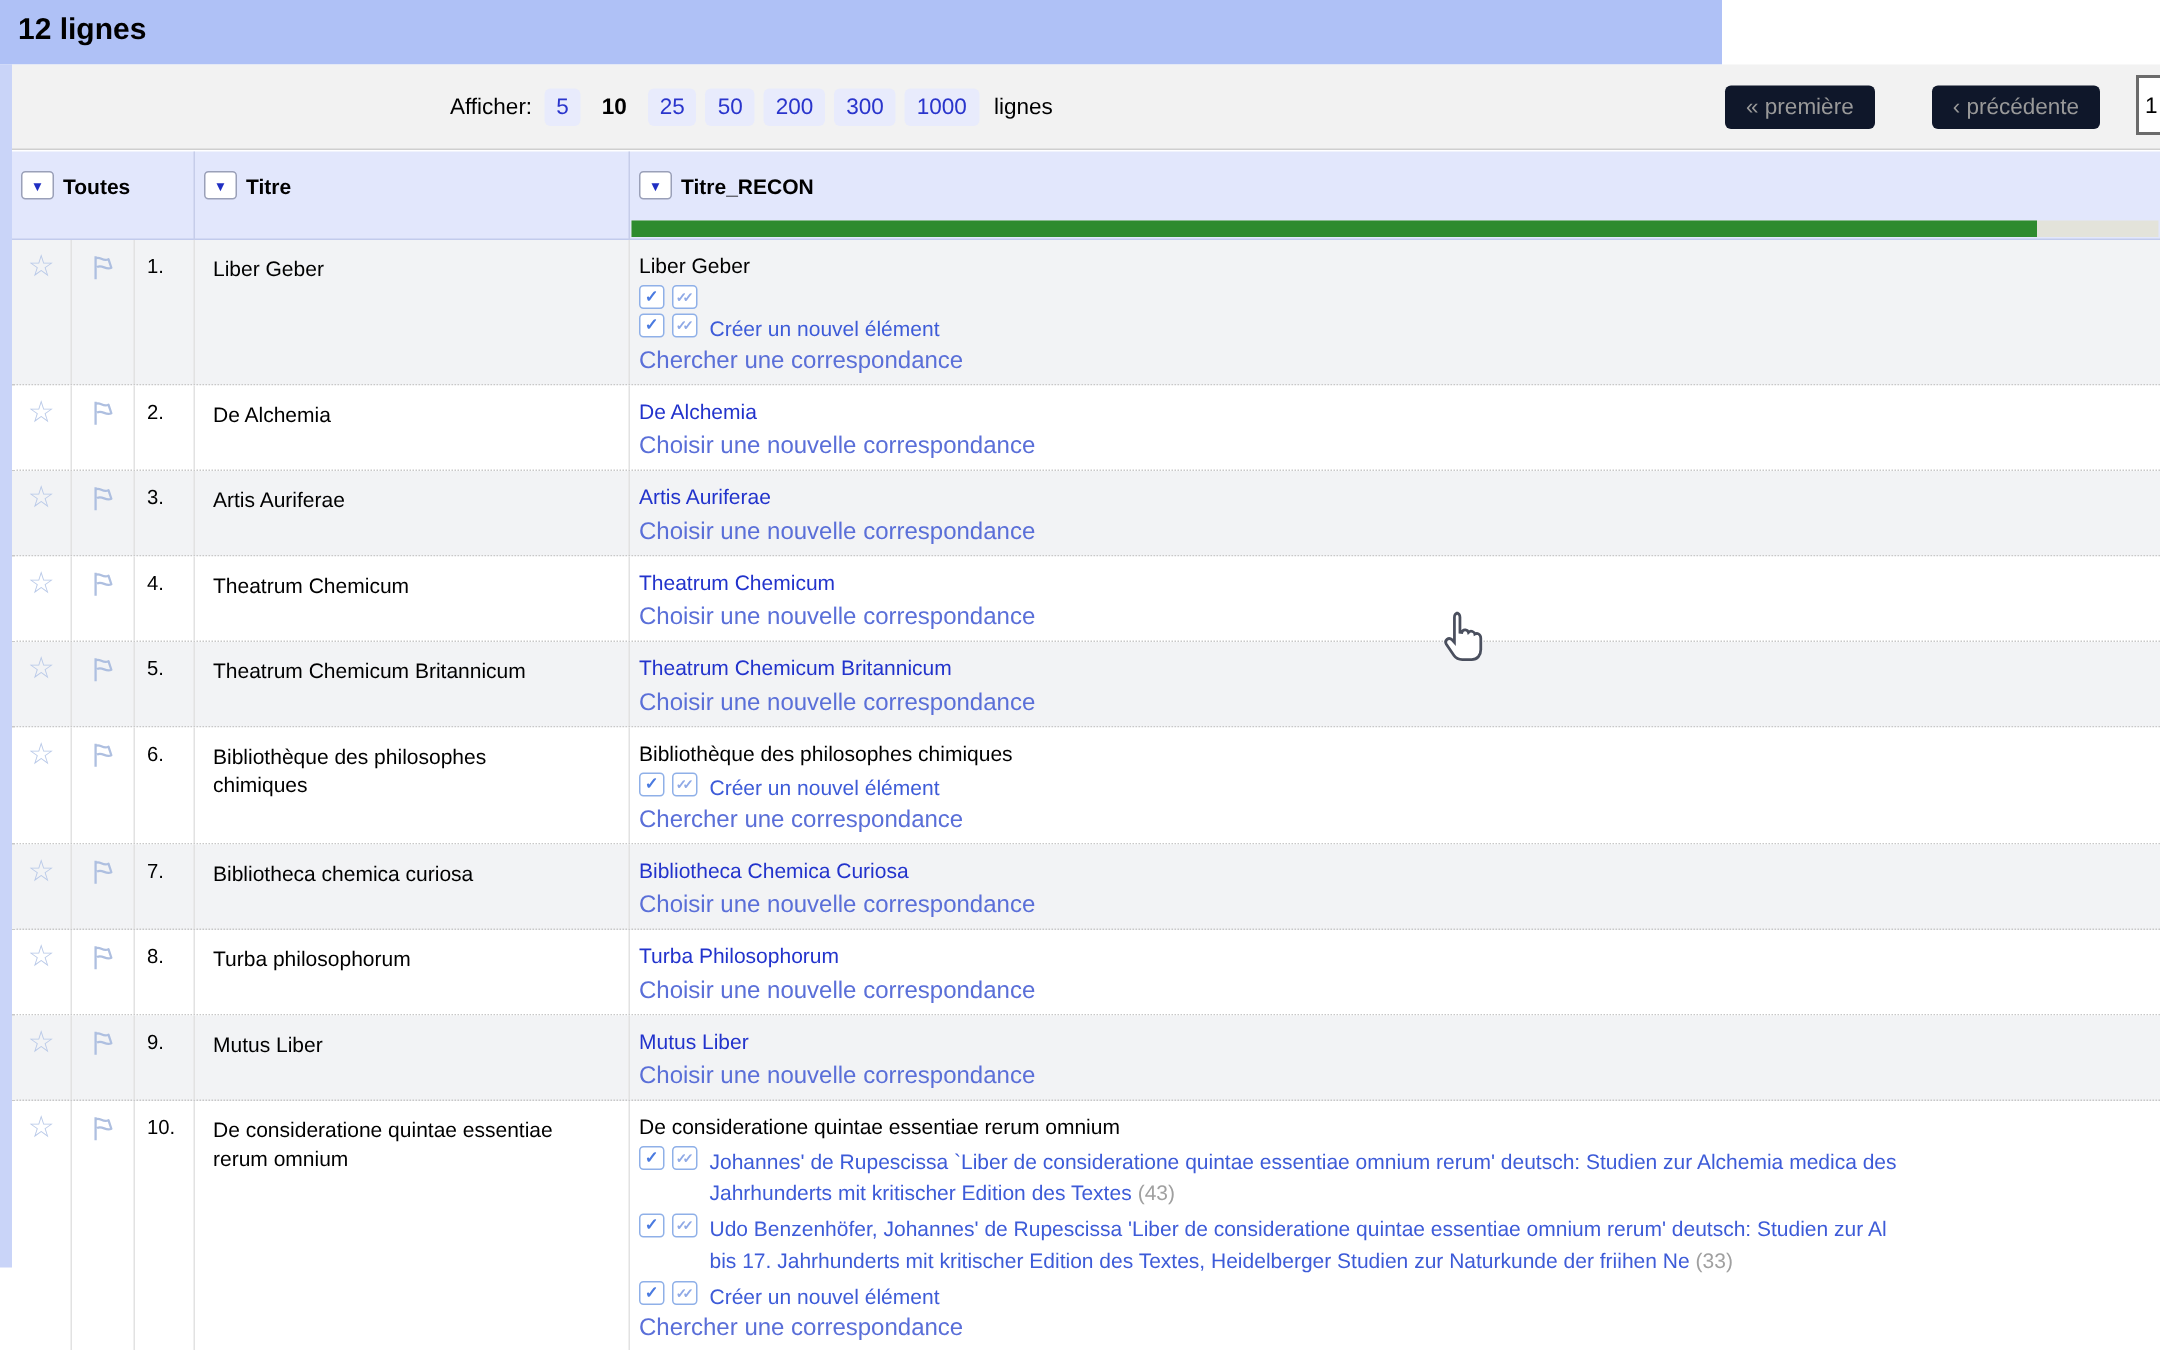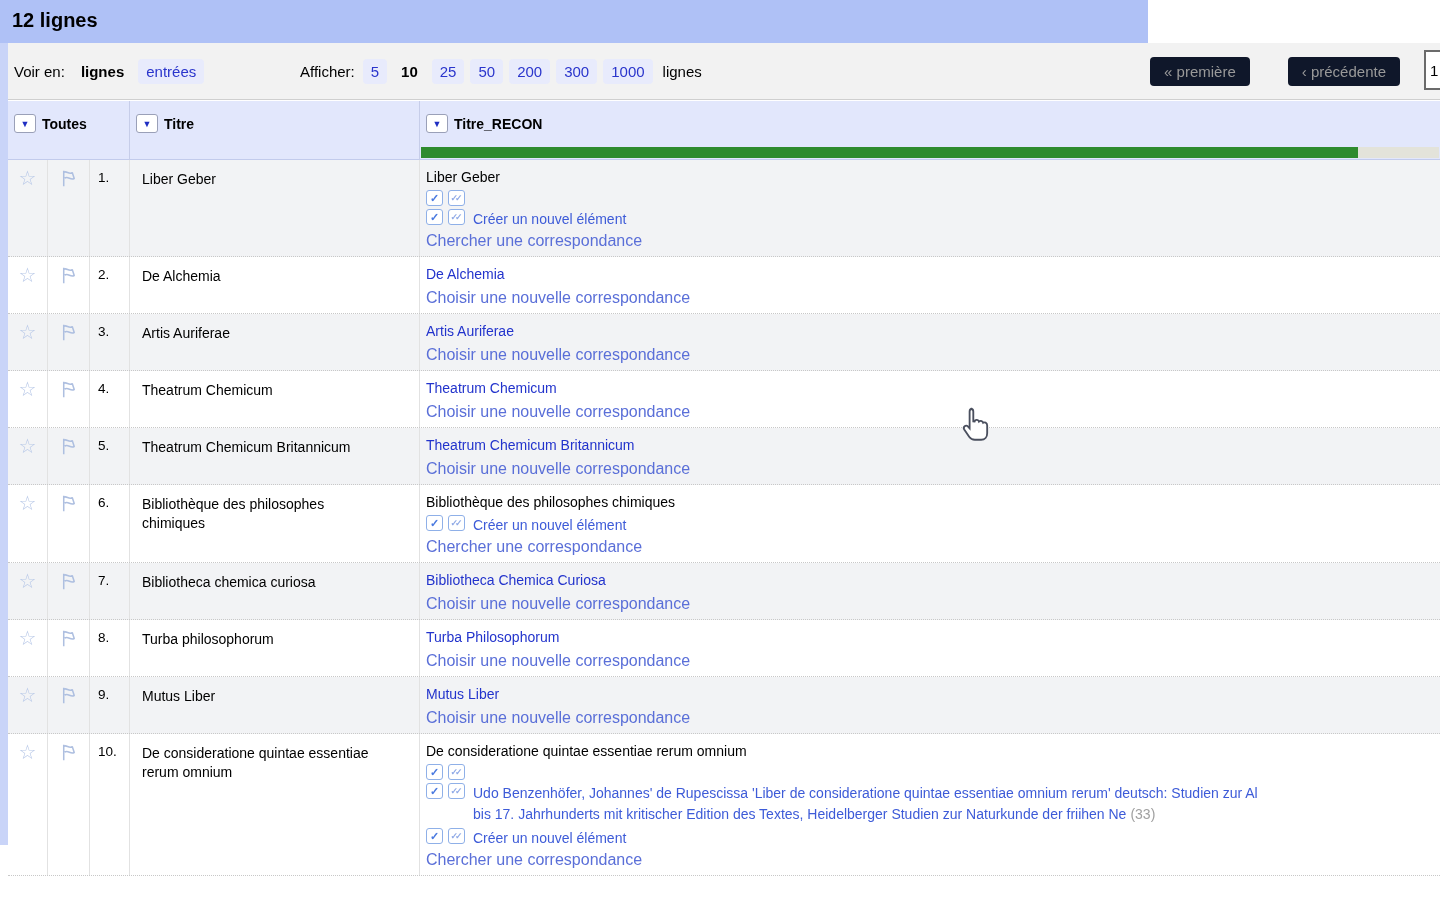--- a/index.html
+++ b/index.html
@@ -84,24 +84,20 @@
 
 <div id="stage">
 
   <div id="topbar">
     <span class="title">12 lignes</span>
   </div>
 
   <div id="leftstrip"></div>
 
   <div id="toolbar">
-    <div class="tb-inner">
-      <span class="tb-label">Voir en:</span>
-      <span id="view-options"><span class="pill selected">lignes</span><span class="pill">entrées</span></span>
-    </div>
     <div id="show-group">
       <span class="tb-label">Afficher:</span>
       <span id="size-options"><span class="pill">5</span><span class="pill selected">10</span><span class="pill">25</span><span class="pill">50</span><span class="pill">200</span><span class="pill">300</span><span class="pill">1000</span></span>
       <span class="tb-label" style="margin-left:4px">lignes</span>
     </div>
     <div id="pager">
       <span class="page-btn">« première</span>
       <span class="page-btn">‹ précédente</span>
     </div>
   </div>
@@ -296,20 +292,24 @@
         </div>
         <div class="c-idx">10.</div>
         <div class="c-titre">
           <div class="tinner">De consideratione quintae essentiae rerum omnium</div>
         </div>
         <div class="c-recon">
           <div class="cell-text">De consideratione quintae essentiae rerum omnium</div>
           <div class="cand">
             <span class="ck">✓</span>
             <span class="ck ck2">✓✓</span>
+            <span class="cand-text">
+              <span class="cand-line"><a class="cand-link">Johannes' de Rupescissa `Liber de consideratione quintae essentiae omnium rerum' deutsch: Studien zur Alchemia medica des</a></span>
+              <span class="cand-line"><a class="cand-link">Jahrhunderts mit kritischer Edition des Textes</a><span class="score">(43)</span></span>
+            </span>
           </div>
           <div class="cand">
             <span class="ck">✓</span>
             <span class="ck ck2">✓✓</span>
             <span class="cand-text">
               <span class="cand-line"><a class="cand-link">Udo Benzenhöfer, Johannes' de Rupescissa 'Liber de consideratione quintae essentiae omnium rerum' deutsch: Studien zur Al</a></span>
               <span class="cand-line"><a class="cand-link">bis 17. Jahrhunderts mit kritischer Edition des Textes, Heidelberger Studien zur Naturkunde der friihen Ne</a><span class="score">(33)</span></span>
             </span>
           </div>
           <div class="cand">

